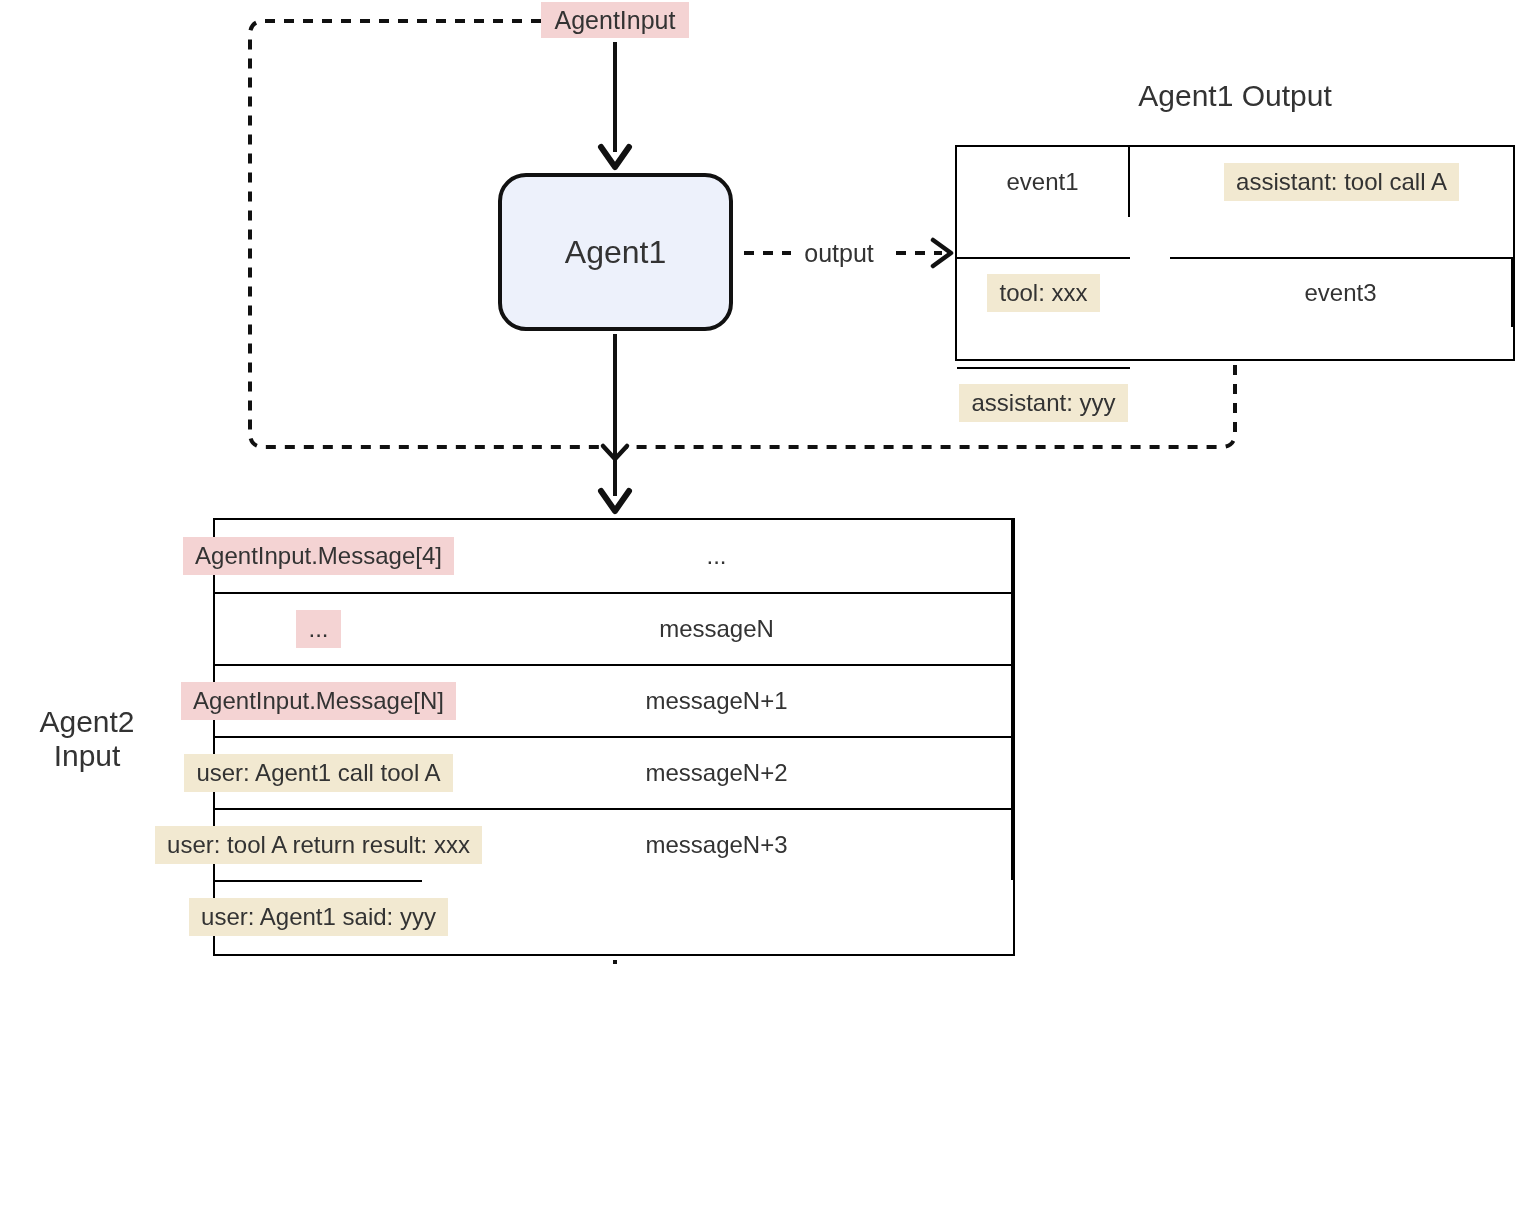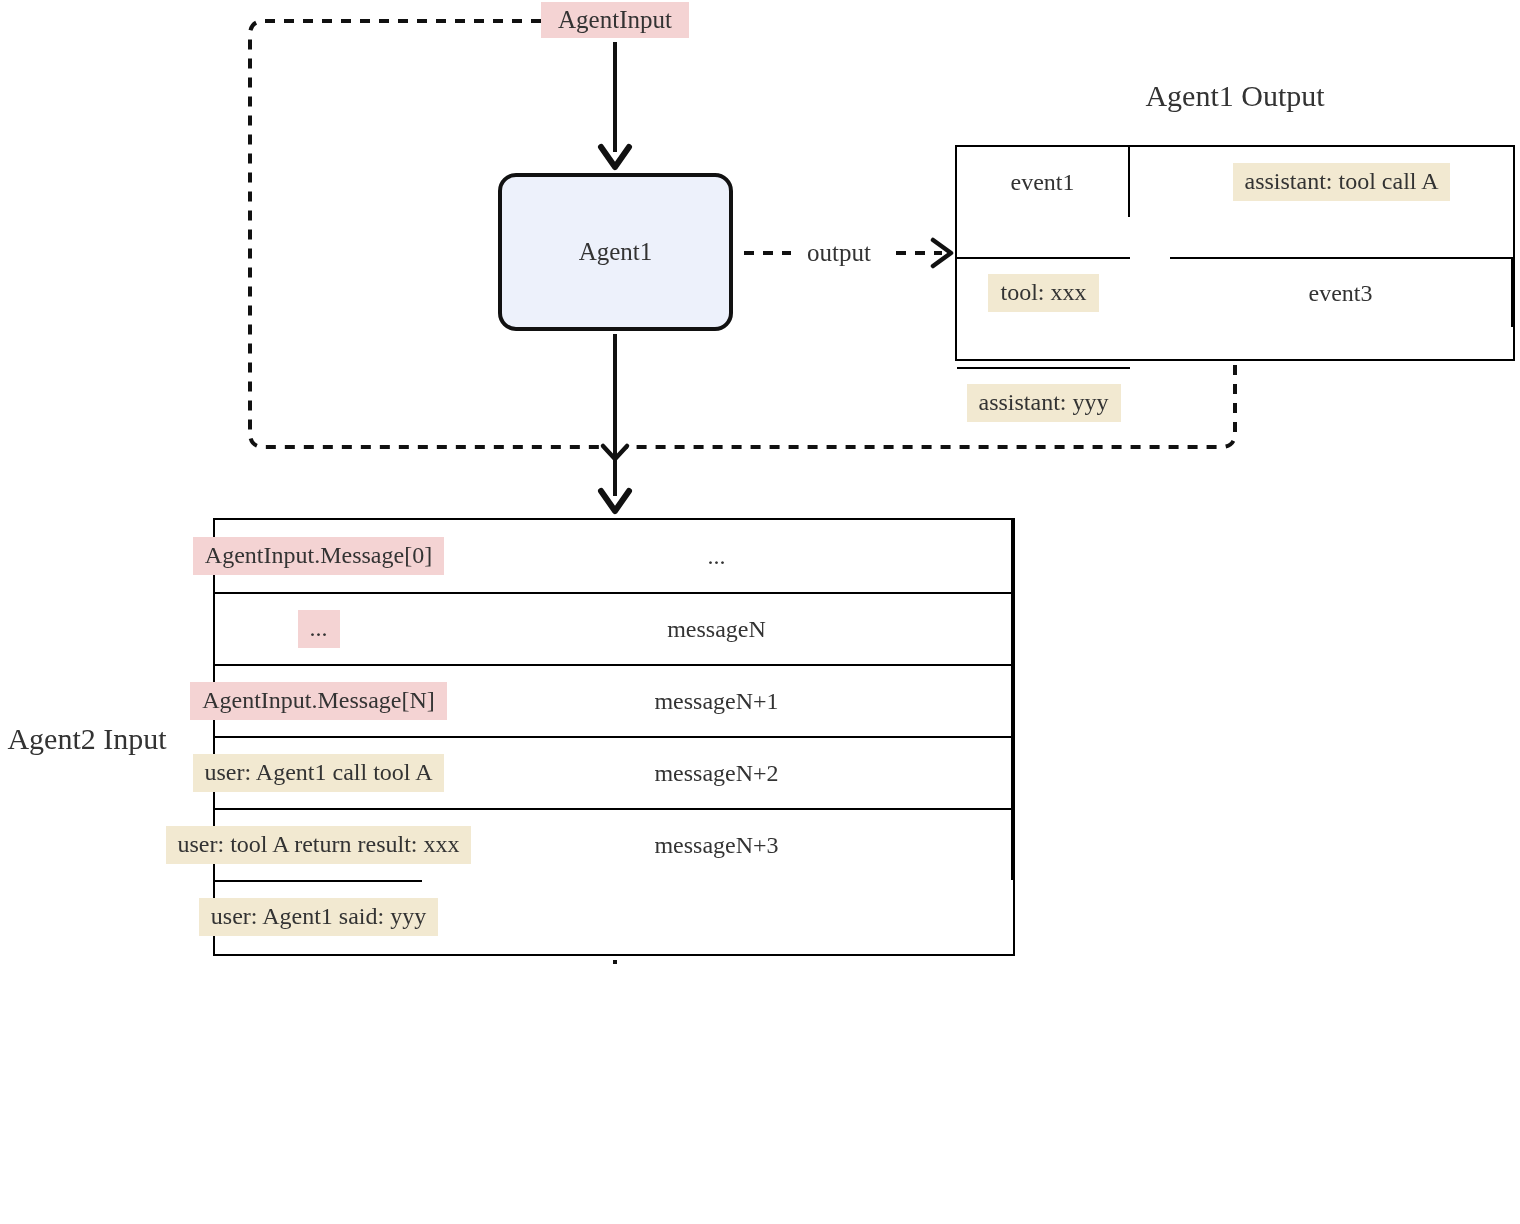--- a/index.html
+++ b/index.html
@@ -7,21 +7,21 @@
     --cream-highlight:#f2e9d1;
     --node-fill:#edf1fb;
     --line:#111111;
     --text:#333333;
   }
   html,body{margin:0;padding:0;background:#ffffff;}
   #stage{
     position:relative;
     width:1520px;height:964px;
     background:#ffffff;
-    font-family:Liberation Serif, serif;
+    font-family:Liberation Sans, sans-serif;
     color:var(--text);
     overflow:hidden;
   }
   #edges{position:absolute;left:0;top:0;width:1520px;height:1224px;z-index:1;}
   .edge-solid{stroke:var(--line);stroke-width:4;fill:none;}
   .edge-dashed{stroke:var(--line);stroke-width:4;stroke-dasharray:10 9;fill:none;}
   .arrowhead{stroke:var(--line);stroke-width:6;fill:none;stroke-linecap:round;stroke-linejoin:round;}
   .arrowhead-sm{stroke:var(--line);stroke-width:4.5;fill:none;stroke-linecap:round;stroke-linejoin:round;}
 
   .abs{position:absolute;z-index:2;}
@@ -35,23 +35,23 @@
     left:541px;top:2px;width:148px;height:36px;
     background:var(--pink-highlight);
   }
   #output-edge-label{
     left:791px;top:236px;width:96px;height:34px;
     background:#ffffff;
   }
   .node{
     background:var(--node-fill);
     border:4px solid var(--line);
-    border-radius:18px;
+    border-radius:28px;
     box-sizing:border-box;
-    font-size:25px;
+    font-size:32px;
   }
   #agent1-node{left:498px;top:173px;width:235px;height:158px;}
   #agent2-node{left:497px;top:1058px;width:238px;height:157px;}
 
   .diagram-title{font-size:30px;text-align:center;}
   #agent1-output-title{left:955px;top:78px;width:560px;height:36px;}
   #agent2-input-title{left:2px;top:721px;width:170px;height:36px;}
 
   .dtable{
     display:grid;
@@ -134,21 +134,21 @@
     <div class="cell key">event3</div>
     <div class="cell val">
       <span class="hl cream">assistant: yyy</span>
     </div>
   </div>
 
   <div id="agent2-input-title" class="abs centered diagram-title">Agent2 Input</div>
 
   <div id="agent2-input-table" class="abs dtable">
     <div class="cell val">
-      <span class="hl pink">AgentInput.Message[0]</span>
+      <span class="hl pink">AgentInput.Message[4]</span>
     </div>
     <div class="cell key">...</div>
     <div class="cell val">
       <span class="hl pink">...</span>
     </div>
     <div class="cell key">messageN</div>
     <div class="cell val">
       <span class="hl pink">AgentInput.Message[N]</span>
     </div>
     <div class="cell key">messageN+1</div>

